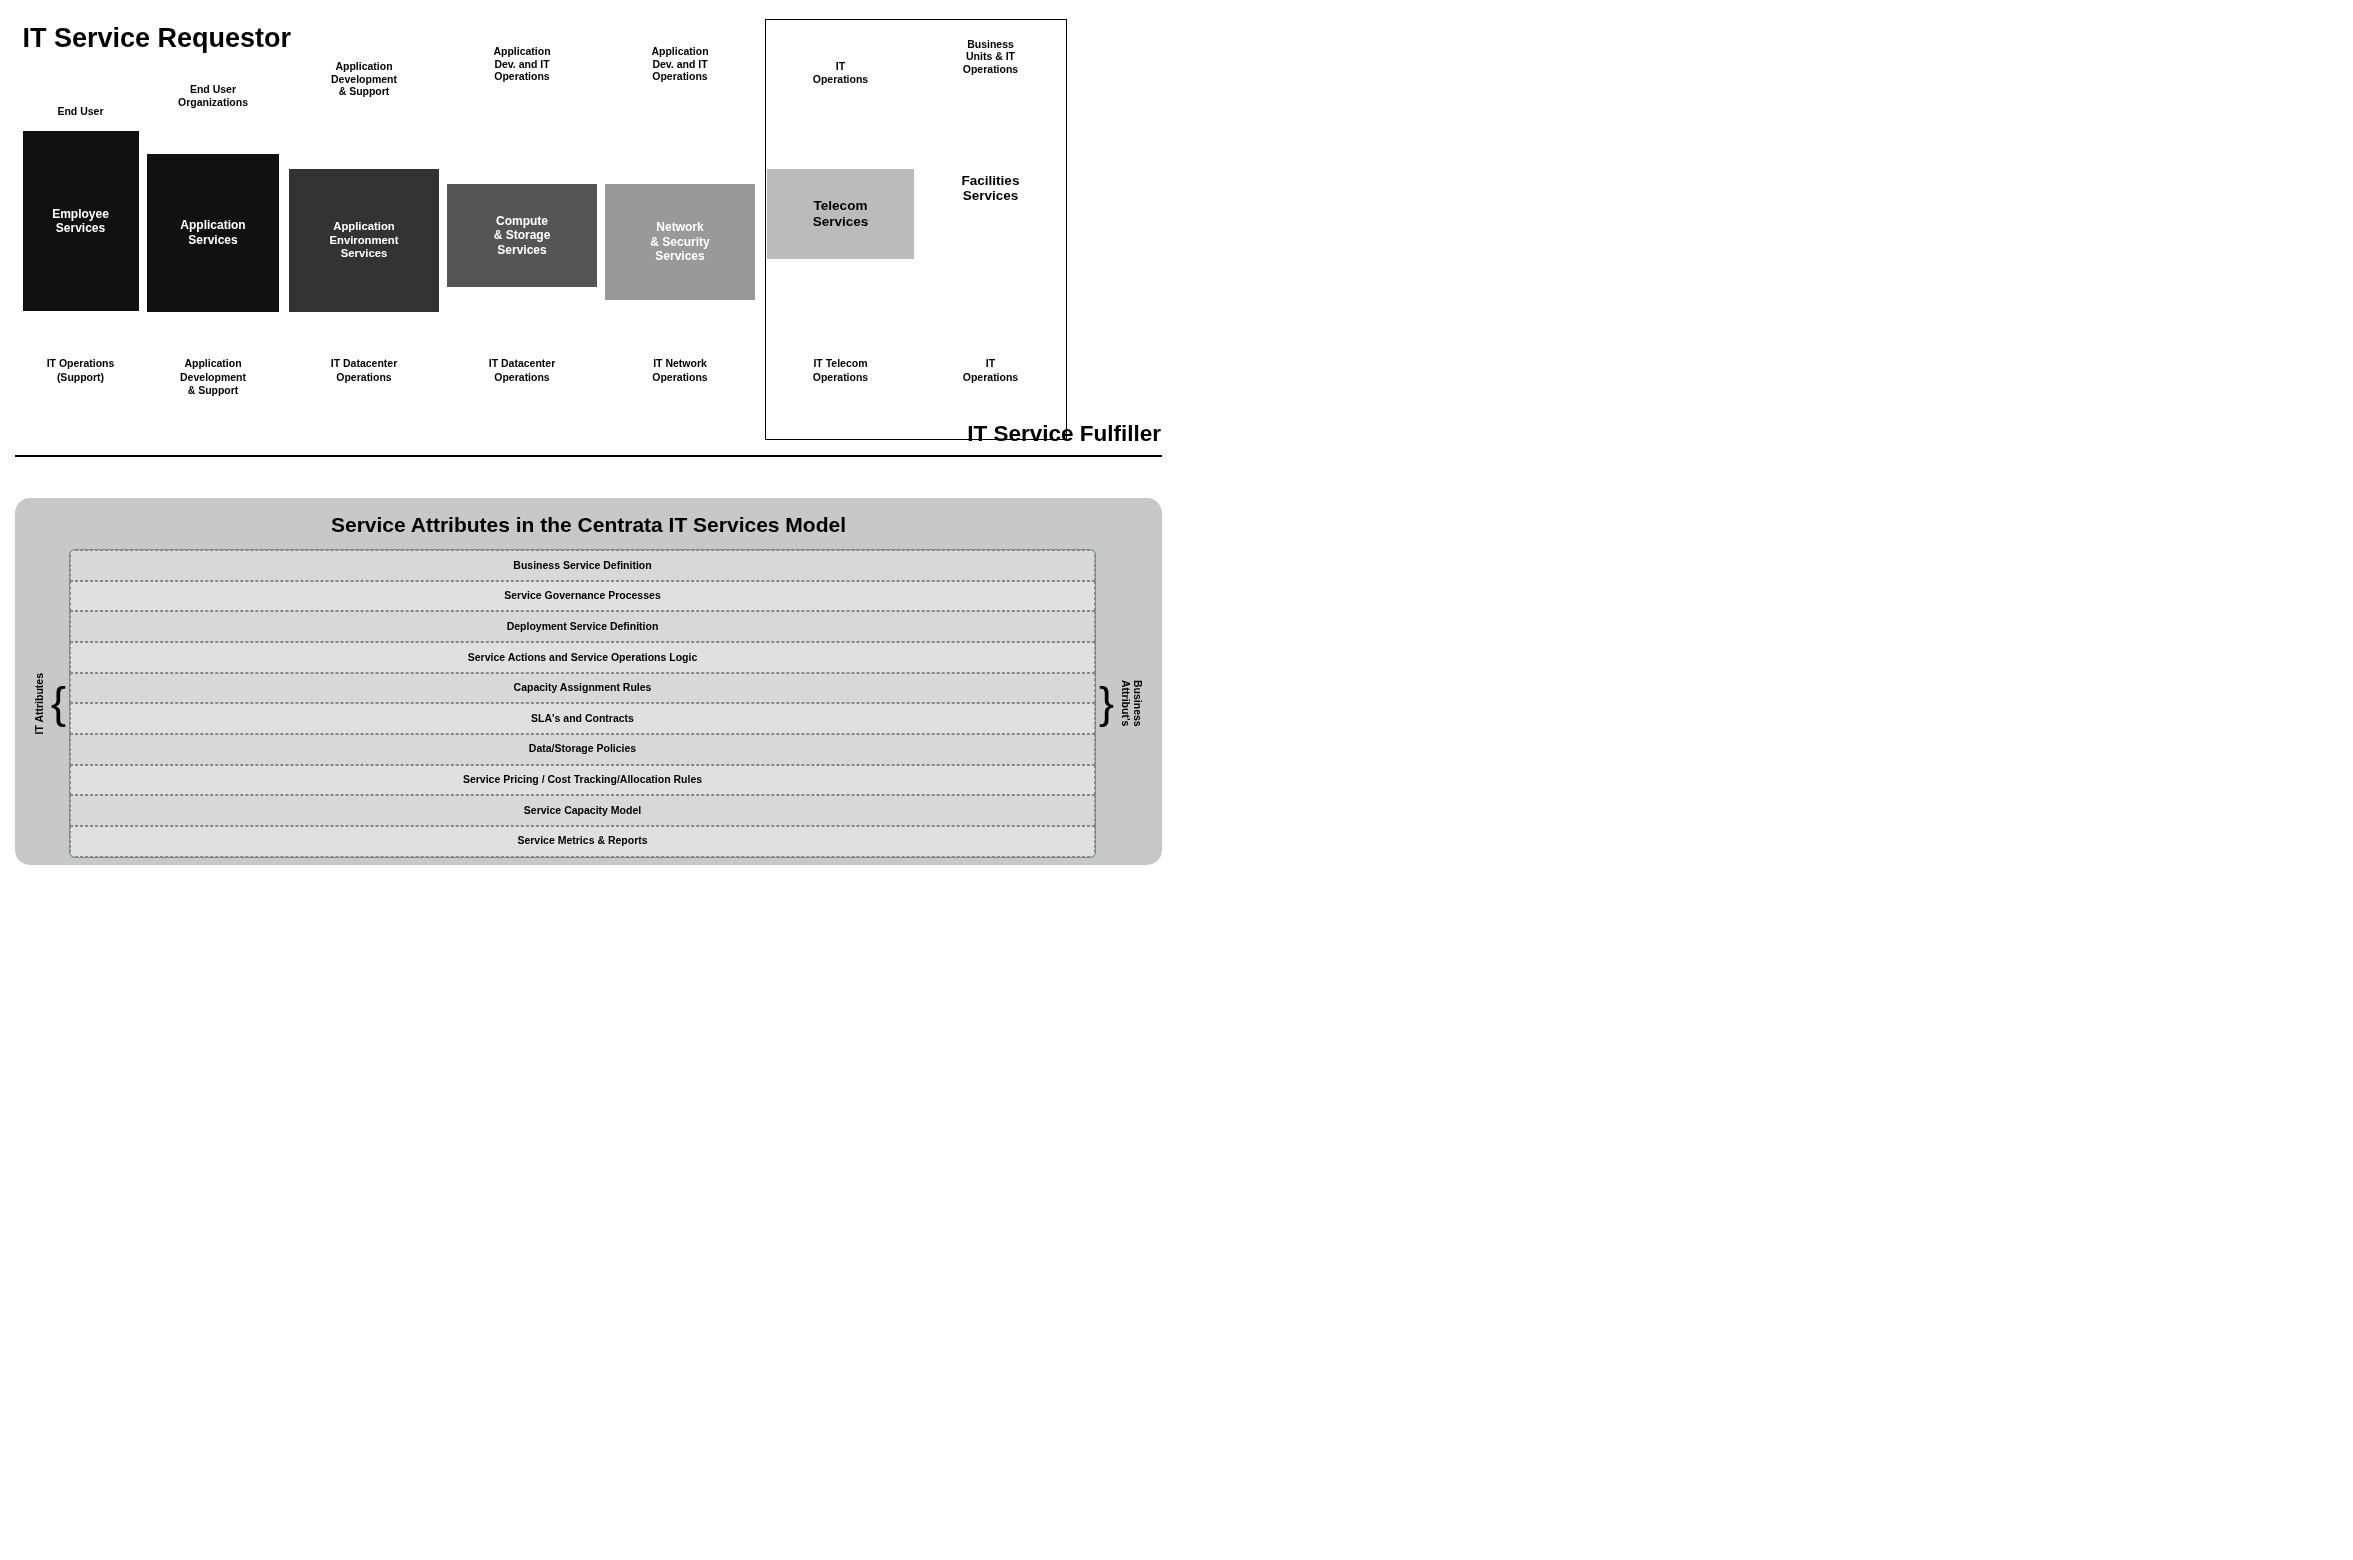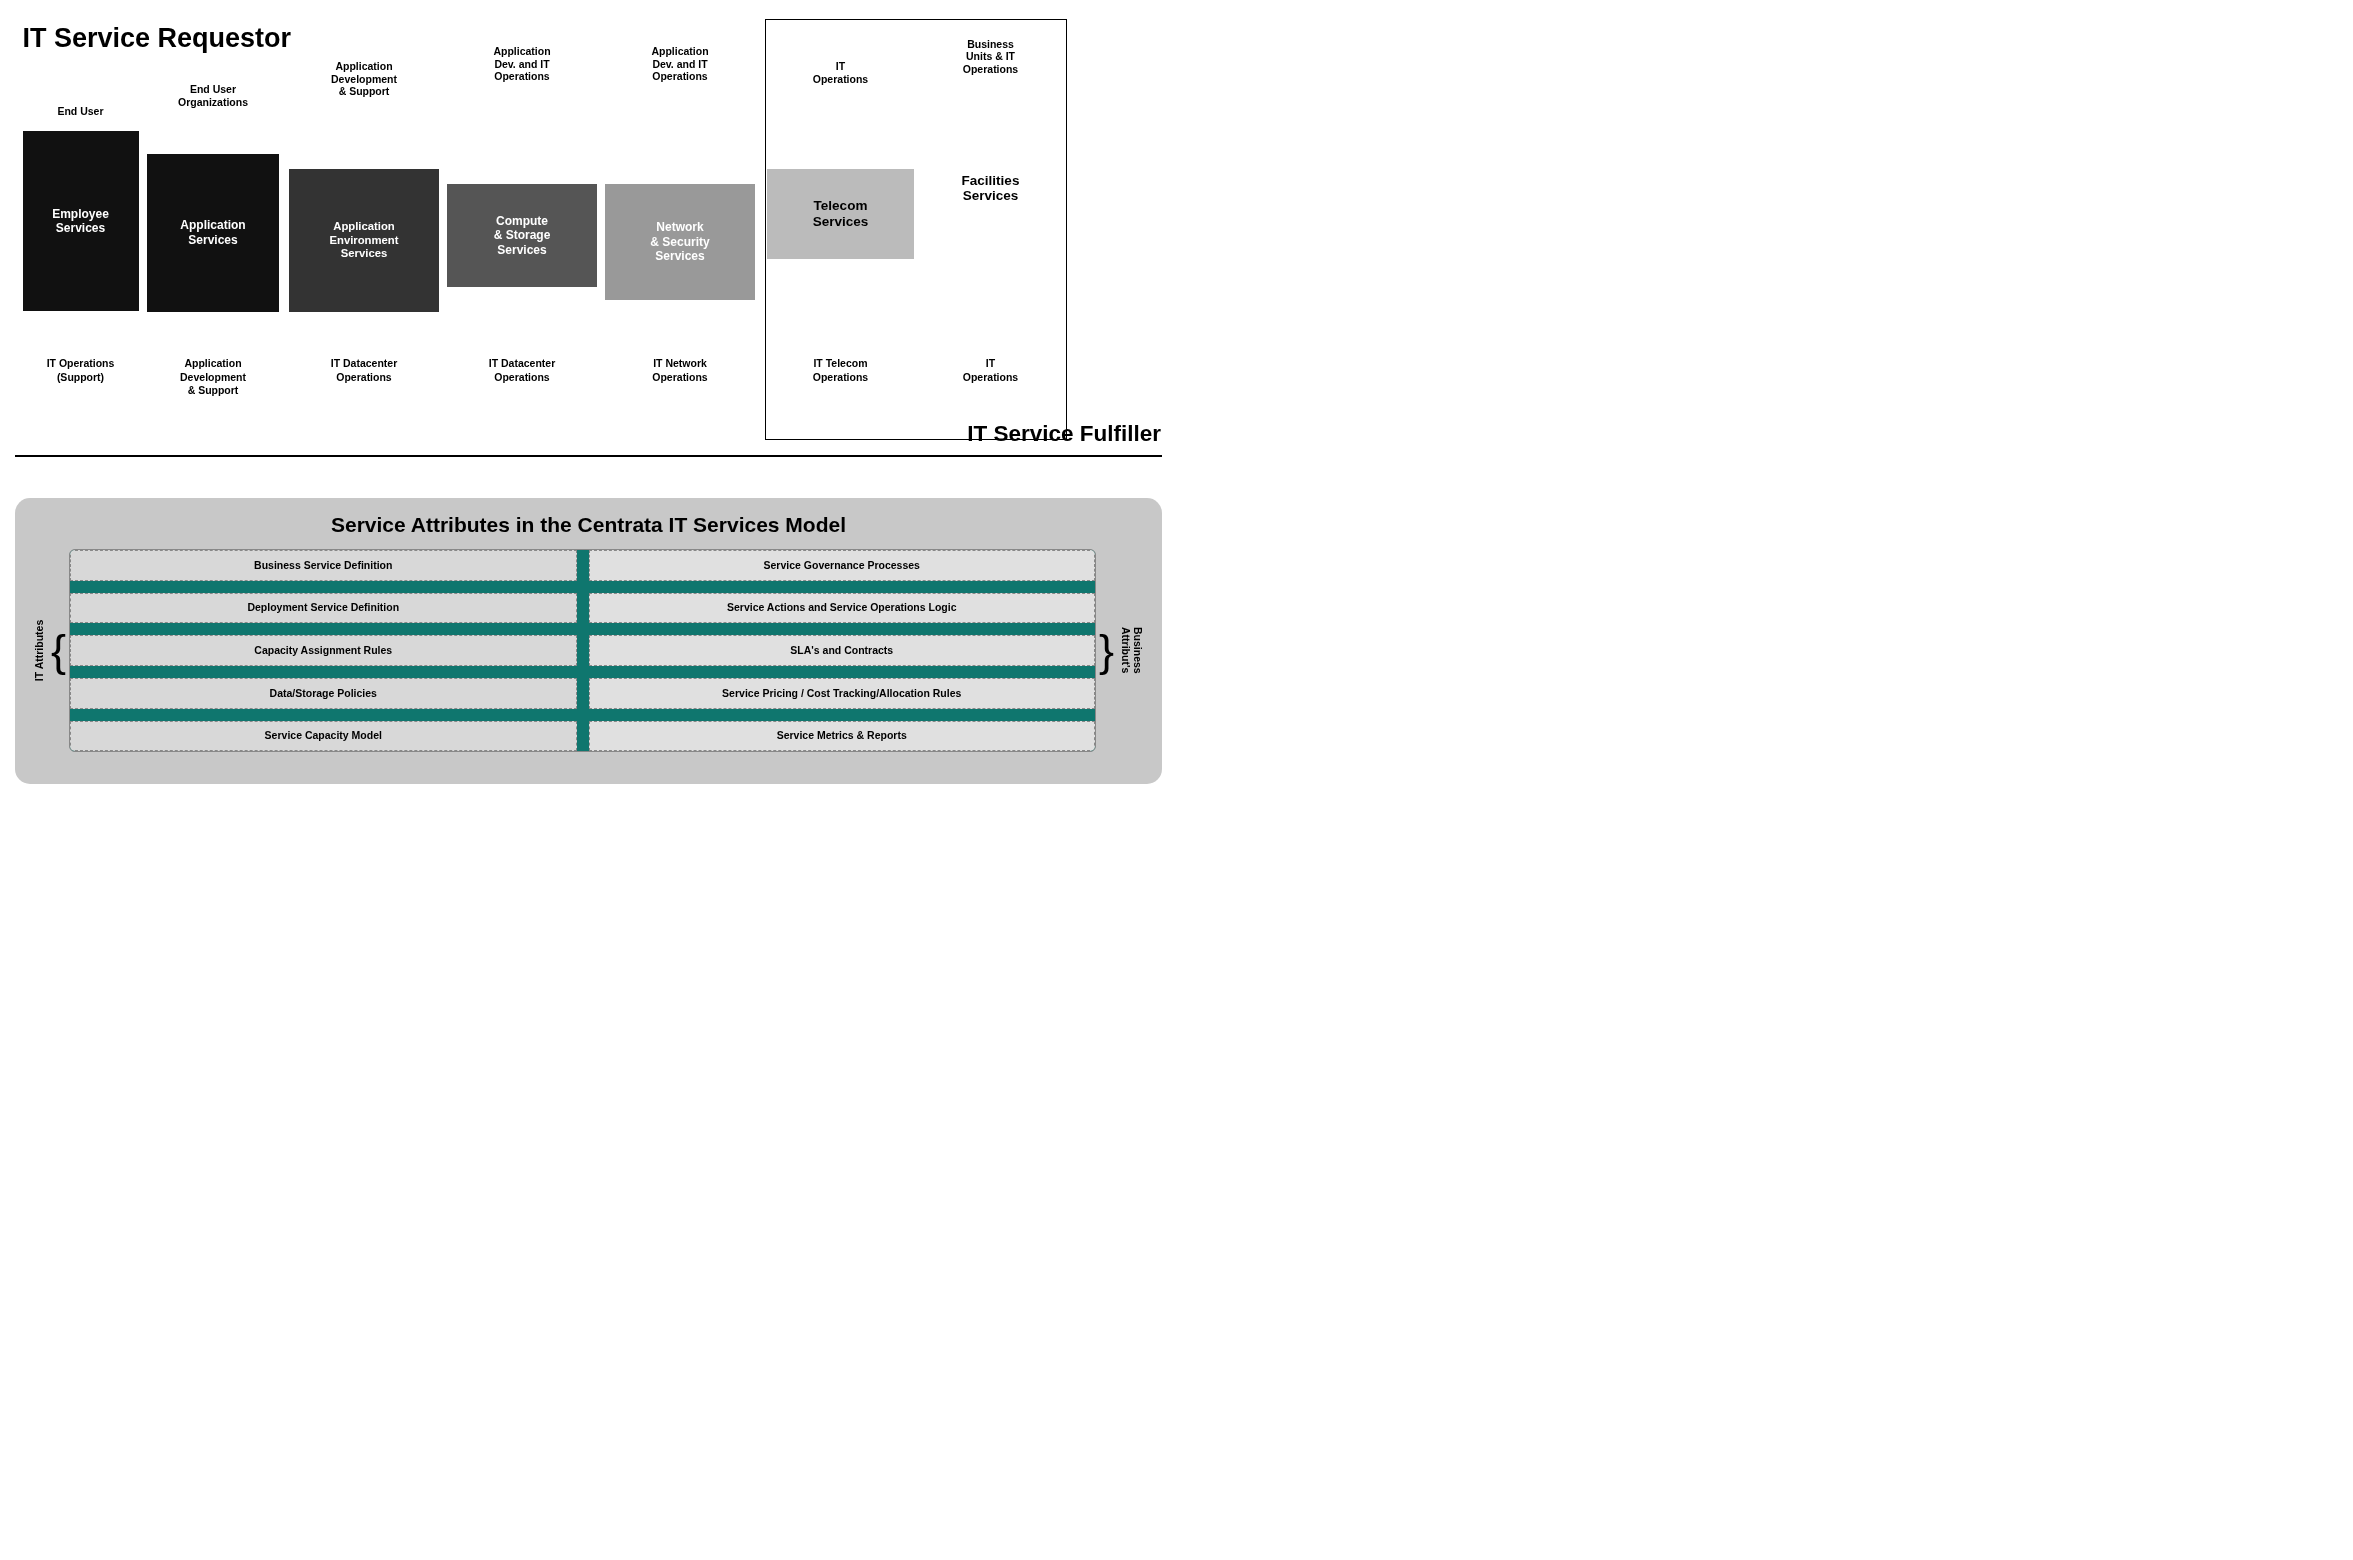--- a/index.html
+++ b/index.html
@@ -177,27 +177,26 @@
       font-size: 45px;
       color: #000;
       display: flex;
       align-items: center;
       padding: 0 3px;
     }
 
     .attributes-grid {
       flex: 1;
       display: grid;
-      grid-template-columns: 1fr 1fr;
+      grid-template-columns: 1fr;
       grid-template-rows: repeat(5, 1fr);
       background: #0f766e;
       border: 1.5px solid #888;
       border-radius: 6px;
       overflow: hidden;
-      gap: 12px;
     }
 
     .attr-cell {
       border: 0.8px dashed #888;
       display: flex;
       align-items: center;
       justify-content: center;
       text-align: center;
       font-size: 10.5px;
       font-weight: 700;

